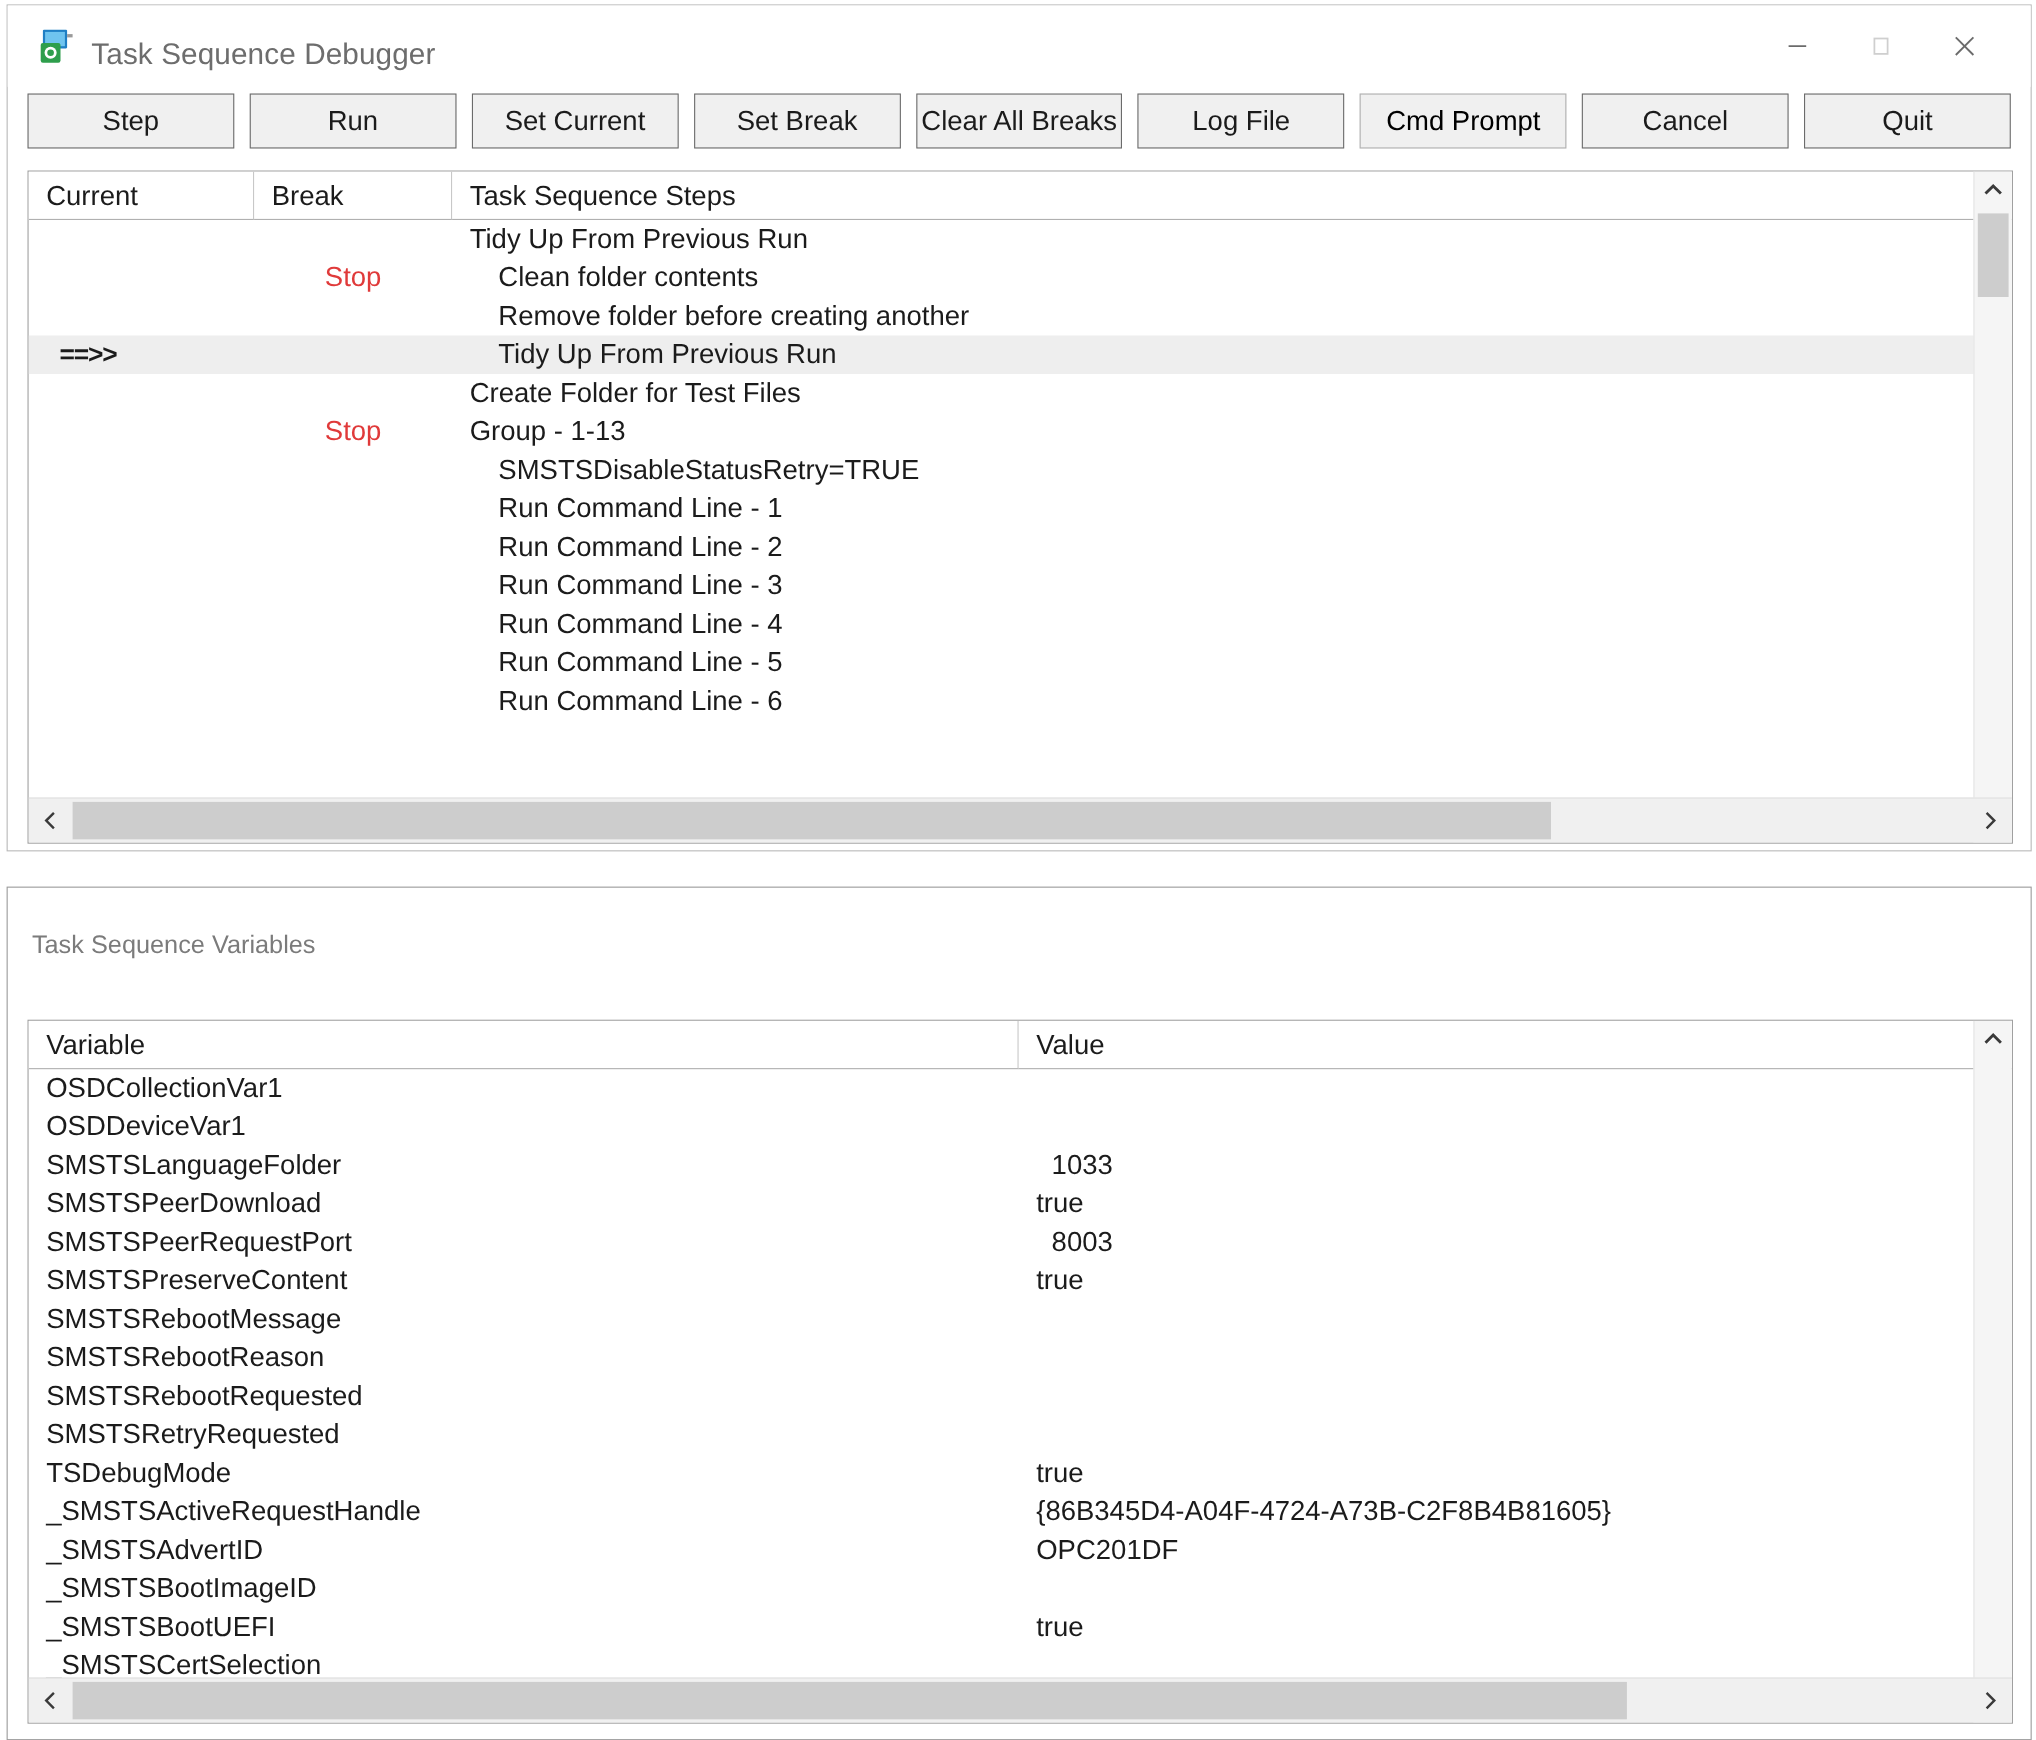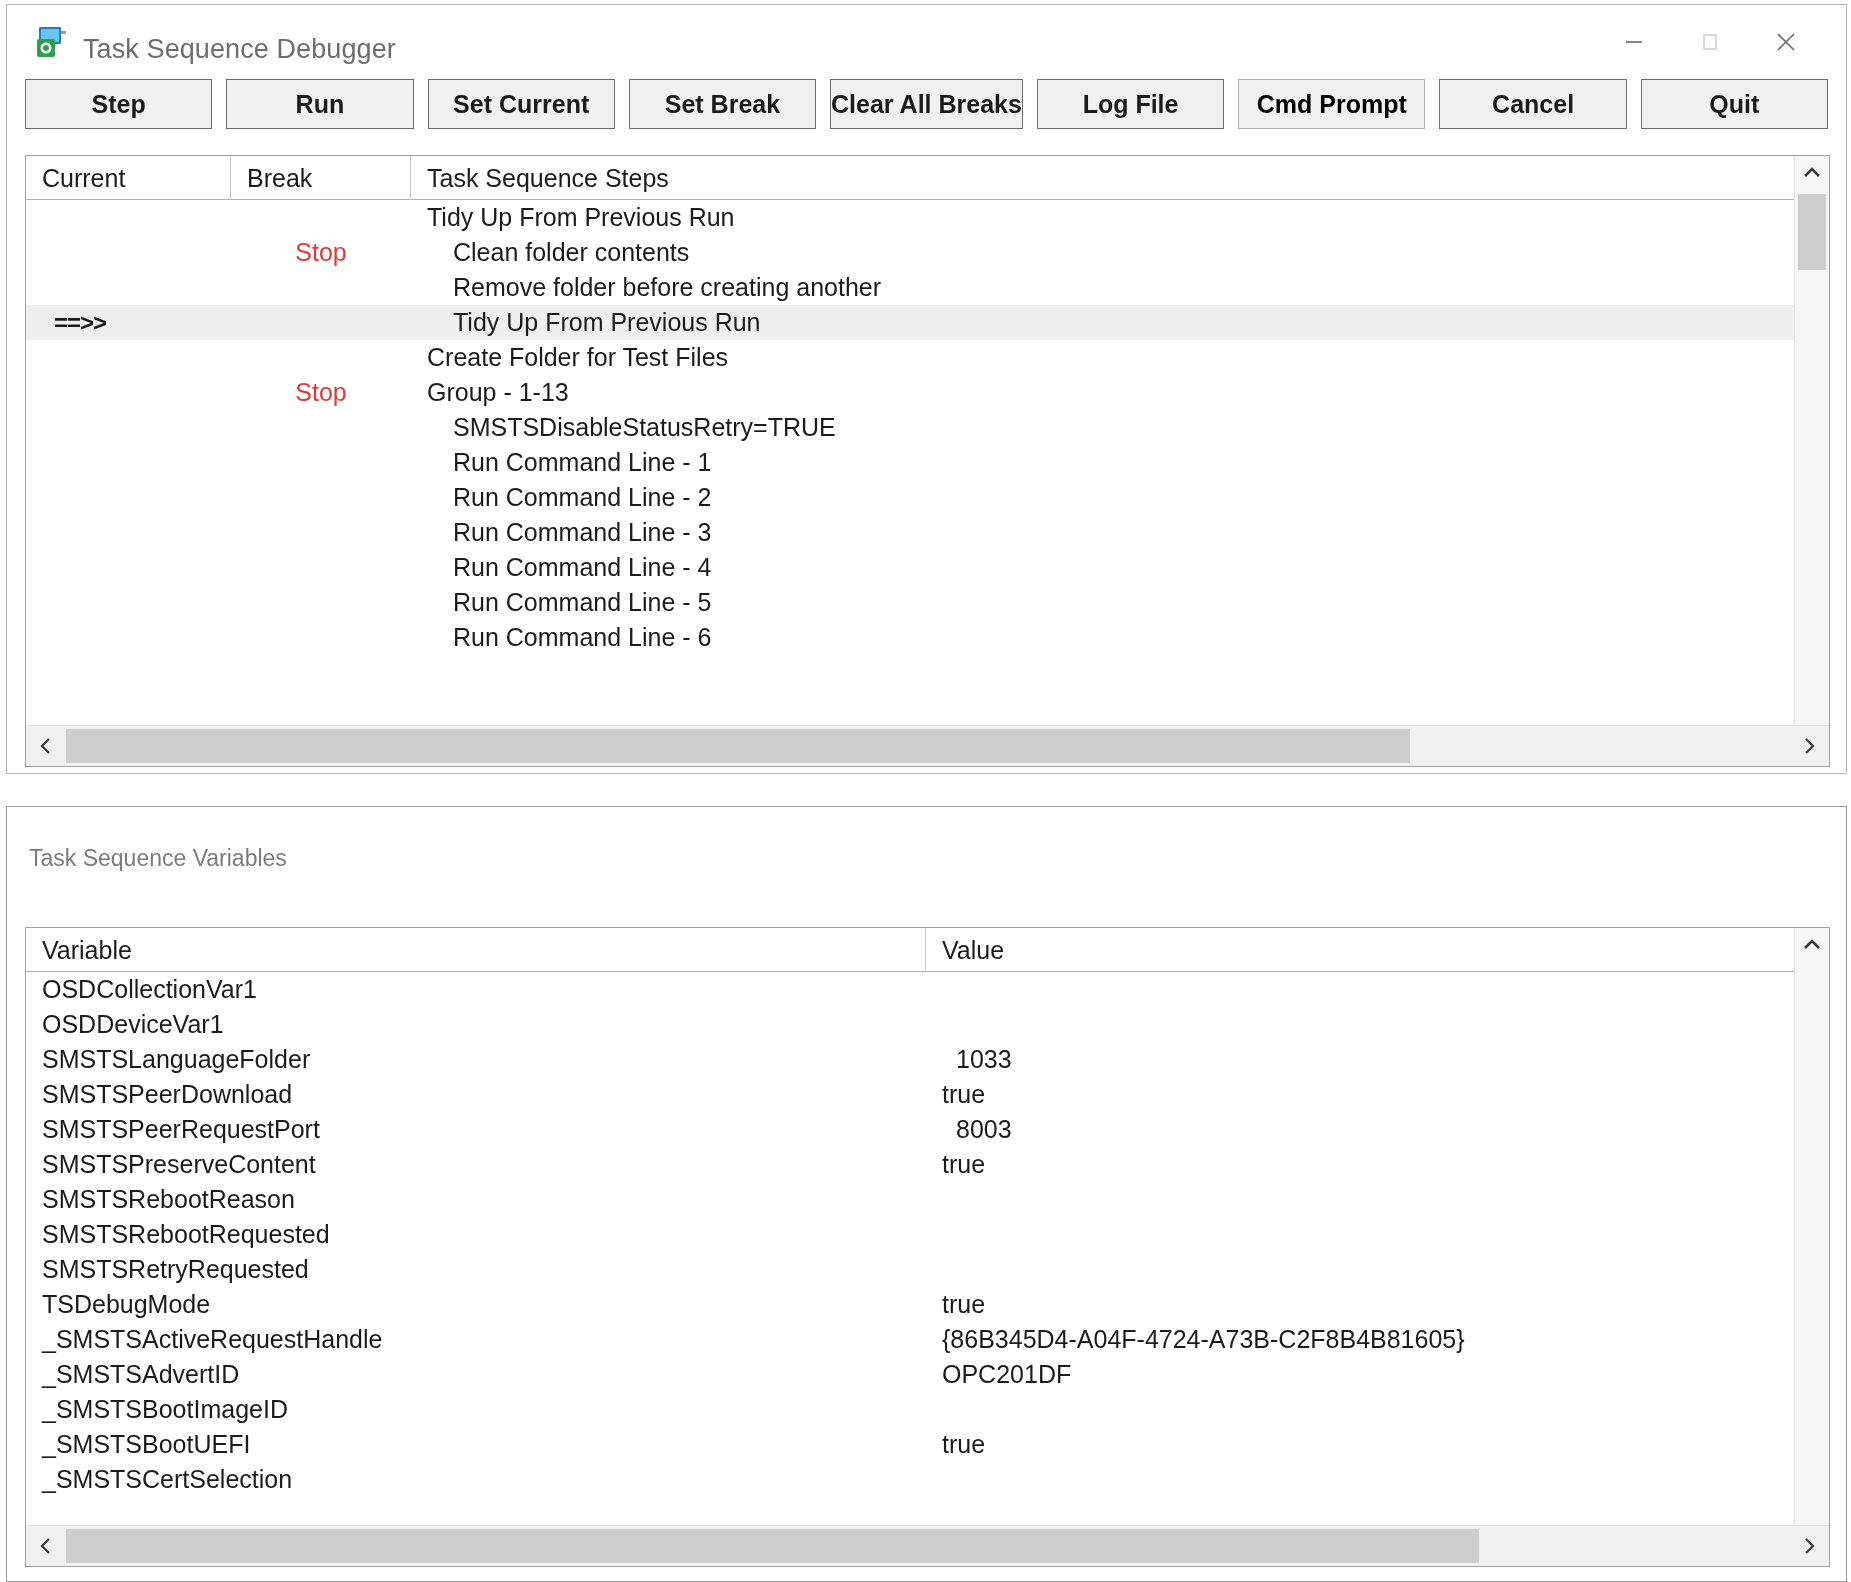--- a/index.html
+++ b/index.html
@@ -67,22 +67,21 @@
   }
   .win-btn svg { display:block; }
   .win-btn-close { margin-right: 22px; }
 
   
   .toolbar {
     display: flex;
     padding: 0 18px 0 18px;
     gap: 14px;
     height: 56px;
-    align-items: flex-start;
-    font-weight: bold;
+    align-items: flex-end;
   }
   .tb-btn {
     flex: 1 1 0;
     height: 50px;
     background: #f0f0f0;
     border: 1px solid #6b6b6b;
     display: flex;
     align-items: center;
     justify-content: center;
     font-size: 25px;
@@ -474,20 +473,24 @@
           </div>
           <div class="vrow">
             <div class="cell-varname">SMSTSPeerRequestPort</div>
             <div class="cell-varval pad">8003</div>
           </div>
           <div class="vrow">
             <div class="cell-varname">SMSTSPreserveContent</div>
             <div class="cell-varval">true</div>
           </div>
           <div class="vrow">
+            <div class="cell-varname">SMSTSRebootMessage</div>
+            <div class="cell-varval"></div>
+          </div>
+          <div class="vrow">
             <div class="cell-varname">SMSTSRebootReason</div>
             <div class="cell-varval"></div>
           </div>
           <div class="vrow">
             <div class="cell-varname">SMSTSRebootRequested</div>
             <div class="cell-varval"></div>
           </div>
           <div class="vrow">
             <div class="cell-varname">SMSTSRetryRequested</div>
             <div class="cell-varval"></div>

